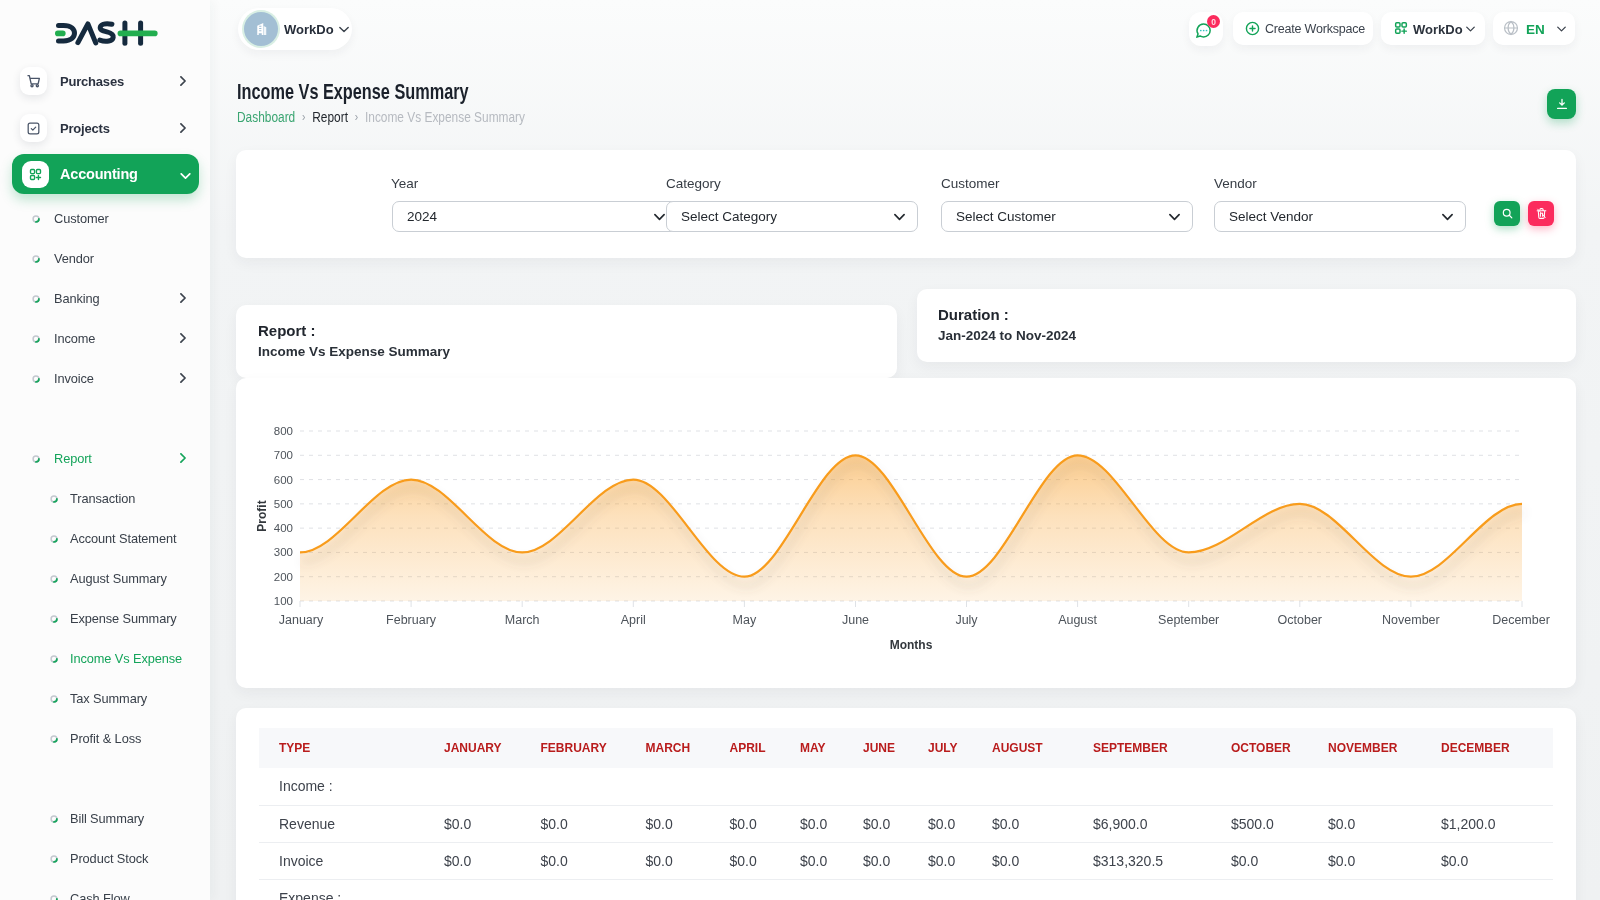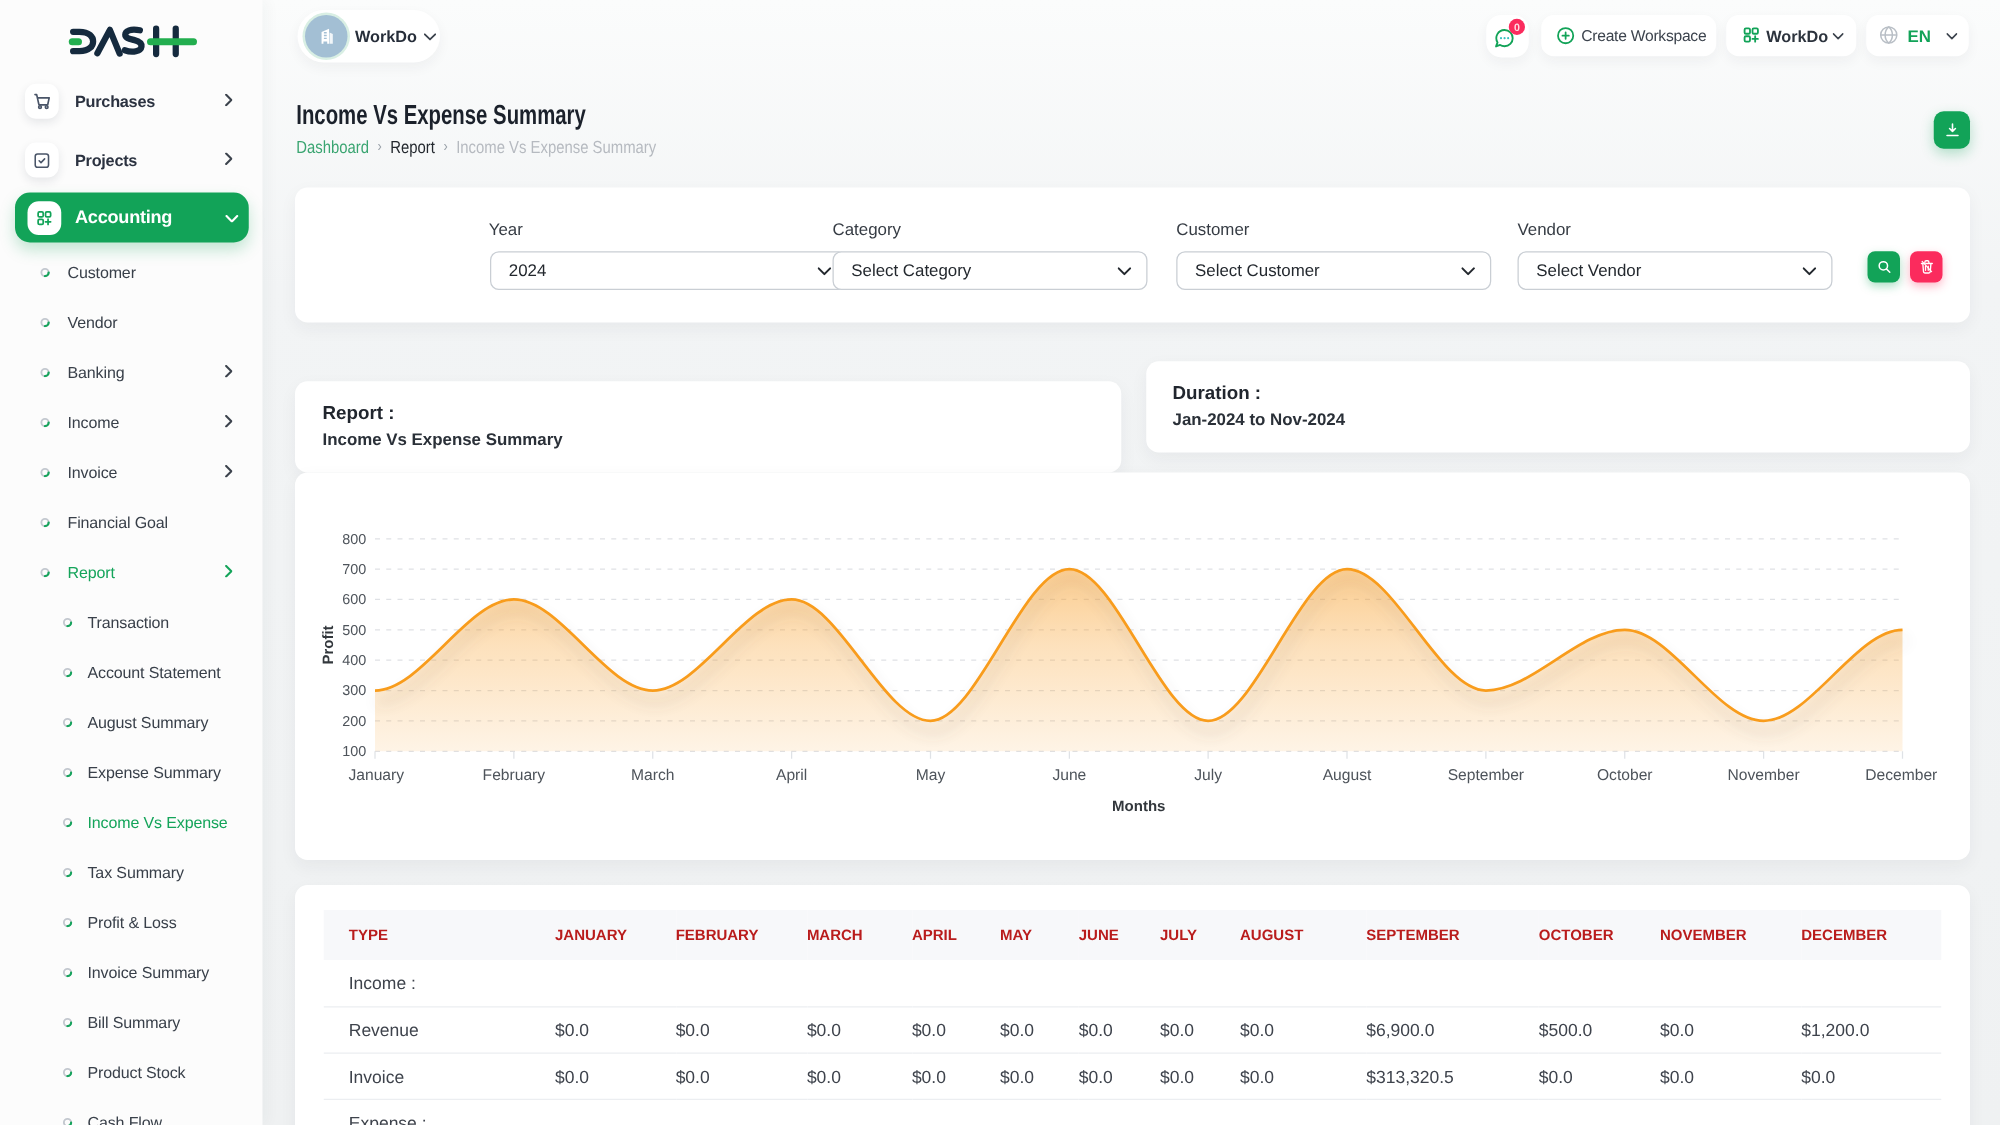--- a/index.html
+++ b/index.html
@@ -133,27 +133,20 @@
   <div class="sub" style="top:358px">
       <span class="ring"><svg width="8" height="8" viewBox="0 0 8 8">
           <circle cx="4" cy="4" r="2.9" fill="none" stroke="#c3c8cf" stroke-width="1.5"></circle>
           <path d="M 4 6.9 A 2.9 2.9 0 0 0 6.9 4" stroke="#16a45c" fill="none" stroke-width="1.8" stroke-linecap="round"></path>
         </svg></span>
       <span class="txt">Invoice</span>
       <span class="chev"><svg width="6" height="10" viewBox="0 0 7 12" fill="none" stroke="#3c434d" stroke-width="2" stroke-linecap="round" stroke-linejoin="round">
           <path d="M1 1 L6 6 L1 11"></path>
         </svg></span>
     </div>
-  <div class="sub" style="top:398px">
-      <span class="ring"><svg width="8" height="8" viewBox="0 0 8 8">
-          <circle cx="4" cy="4" r="2.9" fill="none" stroke="#c3c8cf" stroke-width="1.5"></circle>
-          <path d="M 4 6.9 A 2.9 2.9 0 0 0 6.9 4" stroke="#16a45c" fill="none" stroke-width="1.8" stroke-linecap="round"></path>
-        </svg></span>
-      <span class="txt">Financial Goal</span>
-    </div>
   <div class="sub" style="top:438px">
       <span class="ring"><svg width="8" height="8" viewBox="0 0 8 8">
           <circle cx="4" cy="4" r="2.9" fill="none" stroke="#c3c8cf" stroke-width="1.5"></circle>
           <path d="M 4 6.9 A 2.9 2.9 0 0 0 6.9 4" stroke="#16a45c" fill="none" stroke-width="1.8" stroke-linecap="round"></path>
         </svg></span>
       <span class="txt green-txt">Report</span>
       <span class="chev"><svg width="6" height="10" viewBox="0 0 7 12" fill="none" stroke="#14a45a" stroke-width="2" stroke-linecap="round" stroke-linejoin="round">
           <path d="M1 1 L6 6 L1 11"></path>
         </svg></span>
     </div>
@@ -198,27 +191,20 @@
           <path d="M 4 6.9 A 2.9 2.9 0 0 0 6.9 4" stroke="#16a45c" fill="none" stroke-width="1.8" stroke-linecap="round"></path>
         </svg></span>
       <span class="txt">Tax Summary</span>
     </div>
   <div class="sub sub2" style="top:718px">
       <span class="ring"><svg width="8" height="8" viewBox="0 0 8 8">
           <circle cx="4" cy="4" r="2.9" fill="none" stroke="#c3c8cf" stroke-width="1.5"></circle>
           <path d="M 4 6.9 A 2.9 2.9 0 0 0 6.9 4" stroke="#16a45c" fill="none" stroke-width="1.8" stroke-linecap="round"></path>
         </svg></span>
       <span class="txt">Profit &amp; Loss</span>
-    </div>
-  <div class="sub sub2" style="top:758px">
-      <span class="ring"><svg width="8" height="8" viewBox="0 0 8 8">
-          <circle cx="4" cy="4" r="2.9" fill="none" stroke="#c3c8cf" stroke-width="1.5"></circle>
-          <path d="M 4 6.9 A 2.9 2.9 0 0 0 6.9 4" stroke="#16a45c" fill="none" stroke-width="1.8" stroke-linecap="round"></path>
-        </svg></span>
-      <span class="txt">Invoice Summary</span>
     </div>
   <div class="sub sub2" style="top:838px">
       <span class="ring"><svg width="8" height="8" viewBox="0 0 8 8">
           <circle cx="4" cy="4" r="2.9" fill="none" stroke="#c3c8cf" stroke-width="1.5"></circle>
           <path d="M 4 6.9 A 2.9 2.9 0 0 0 6.9 4" stroke="#16a45c" fill="none" stroke-width="1.8" stroke-linecap="round"></path>
         </svg></span>
       <span class="txt">Product Stock</span>
     </div>
   <div class="sub sub2" style="top:798px">
       <span class="ring"><svg width="8" height="8" viewBox="0 0 8 8">

